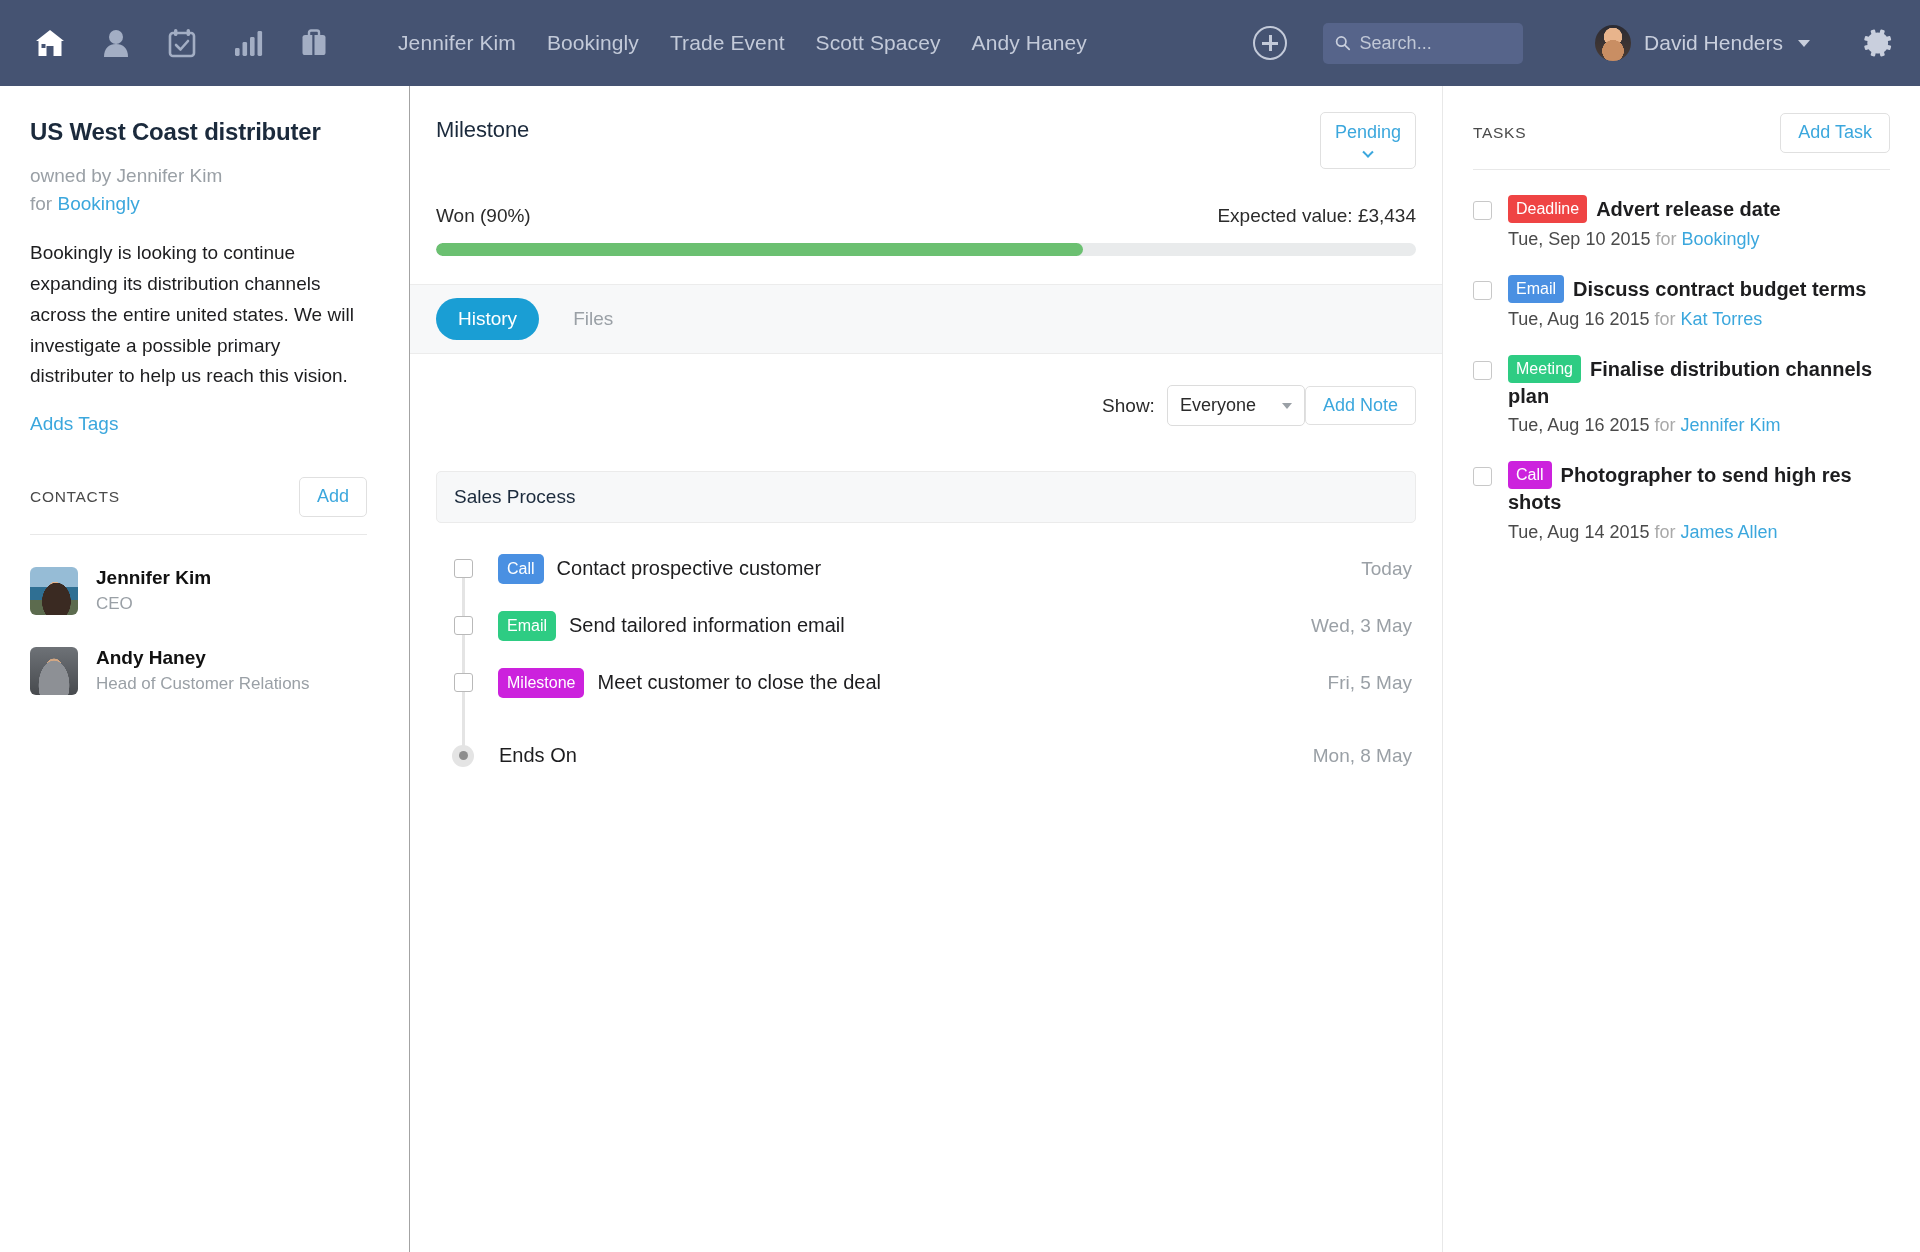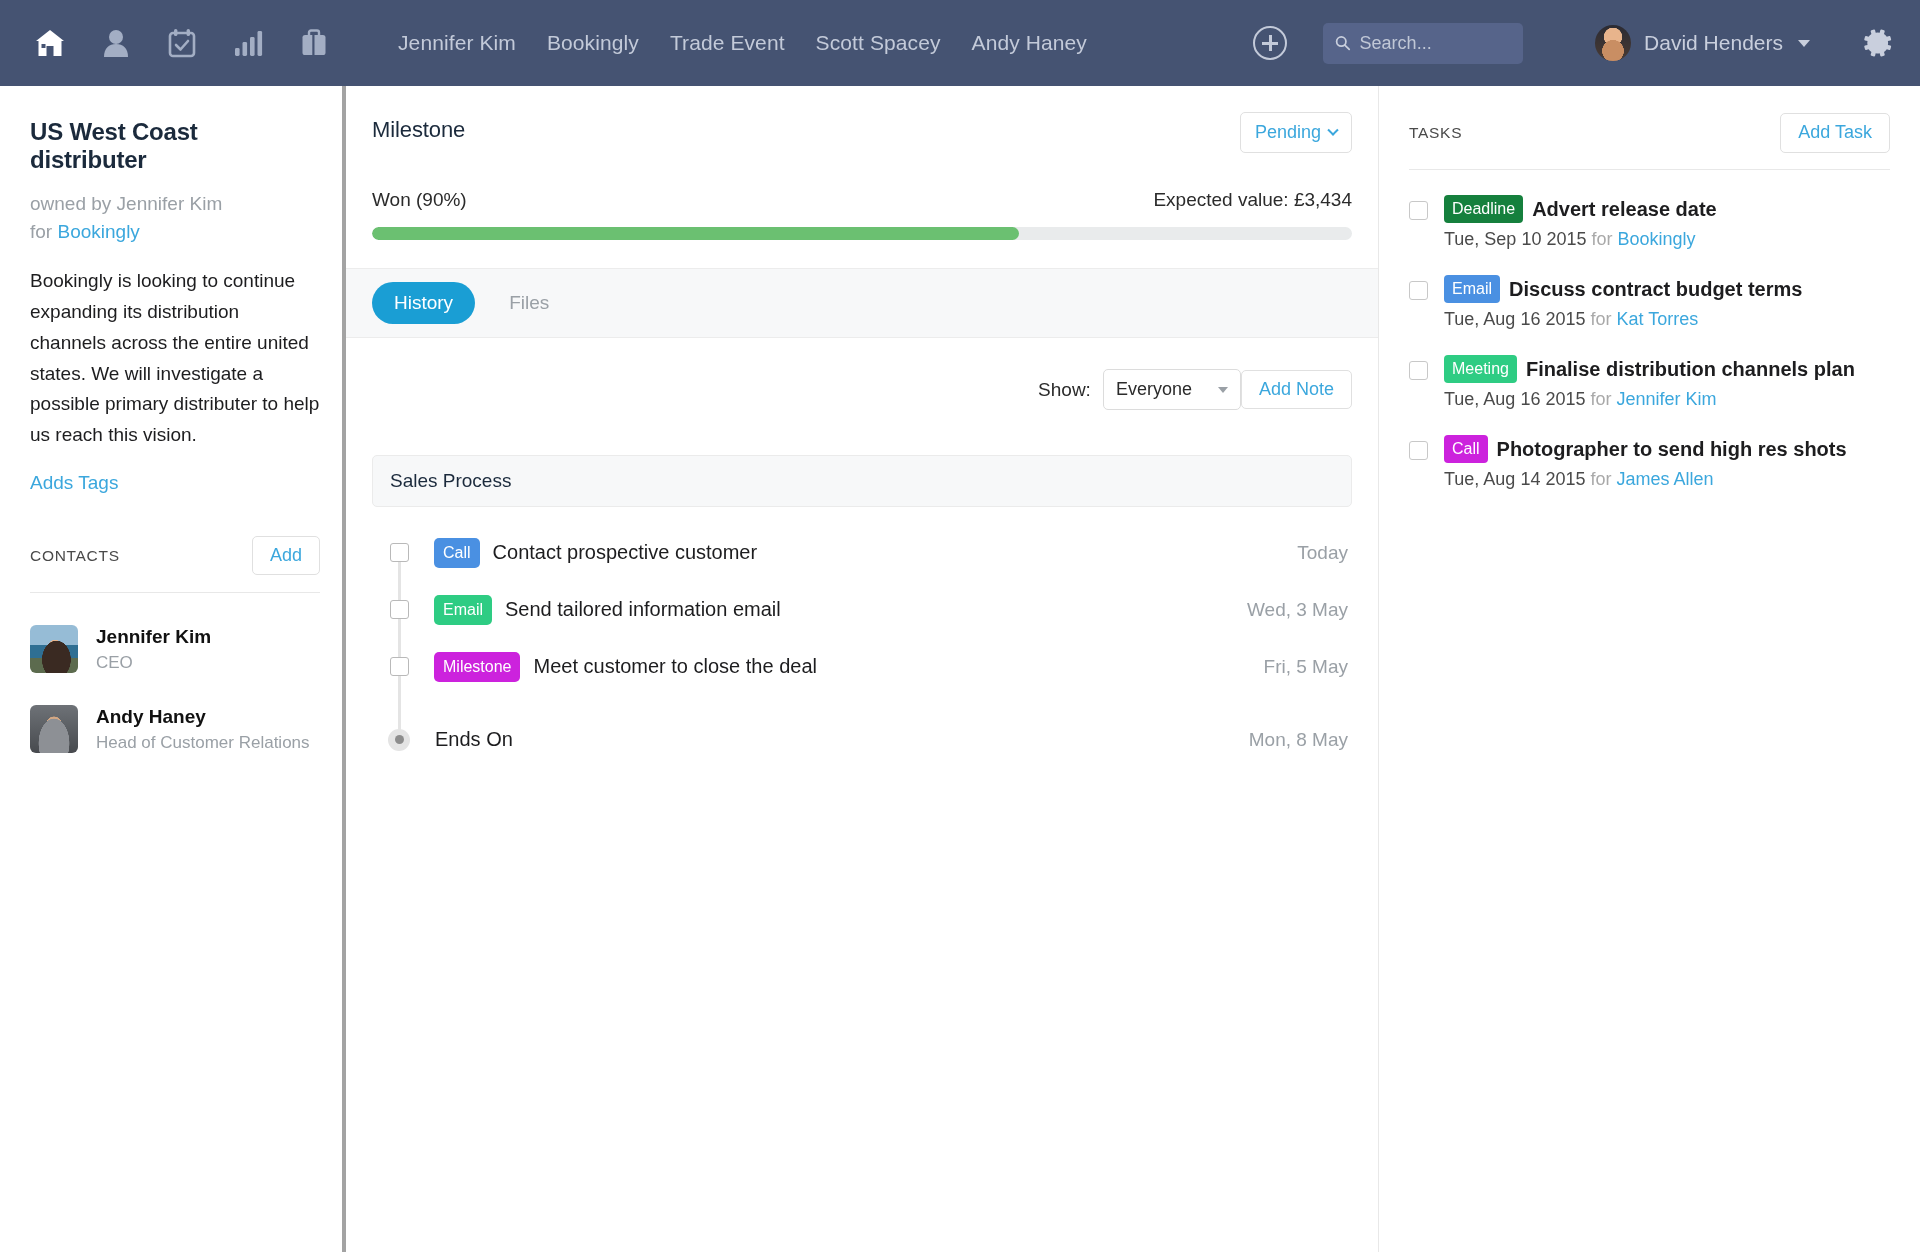--- a/index.html
+++ b/index.html
@@ -141,23 +141,23 @@
   
   .body-row {
     position: absolute;
     top: 86px; left: 0;
     width: 1920px;
     height: 1166px;
     display: flex;
   }
 
   .col-left {
-    width: 346px;
-    border-right: 4px solid #a3a3a3;
-    padding: 32px 22px 0 30px;
+    width: 410px;
+    border-right: 1px solid #a3a3a3;
+    padding: 32px 42px 0 30px;
     background: #fff;
   }
   .col-mid {
     width: 1033px;
     border-right: 1px solid #e8e8e8;
     background: #fff;
     display: flex;
     flex-direction: column;
   }
   .col-right {
@@ -269,20 +269,21 @@
     background: #fff;
     border-radius: 5px;
     color: #3ba7dd;
     font-size: 18px;
     font-family: "Liberation Sans", sans-serif;
     padding: 9px 14px;
     display: flex;
     align-items: center;
     gap: 8px;
     cursor: pointer;
+    flex-direction: column;
   }
   .chev {
     width: 8px; height: 8px;
     border-right: 2px solid #3ba7dd;
     border-bottom: 2px solid #3ba7dd;
     transform: rotate(45deg) translate(-2px,-2px);
   }
 
   .progress-row {
     display: flex;
@@ -677,21 +678,21 @@
     <div class="col-right">
       <div class="tasks-head">
         <span class="section-label">TASKS</span>
         <button class="btn-outline">Add Task</button>
       </div>
 
       <div class="task-item">
         <span class="task-check"></span>
         <div class="task-body">
           <div class="task-line1">
-            <span class="task-badge" id="task-badge-0" style="background: #15803d;">Deadline</span><span class="task-title">Advert release date</span>
+            <span class="task-badge" id="task-badge-0" style="background: #ef4444;">Deadline</span><span class="task-title">Advert release date</span>
           </div>
           <div class="task-meta">
             <span>Tue, Sep 10 2015</span>
             <span class="for">for</span>
             <span class="link">Bookingly</span>
           </div>
         </div>
       </div>
 
       <div class="task-item">

